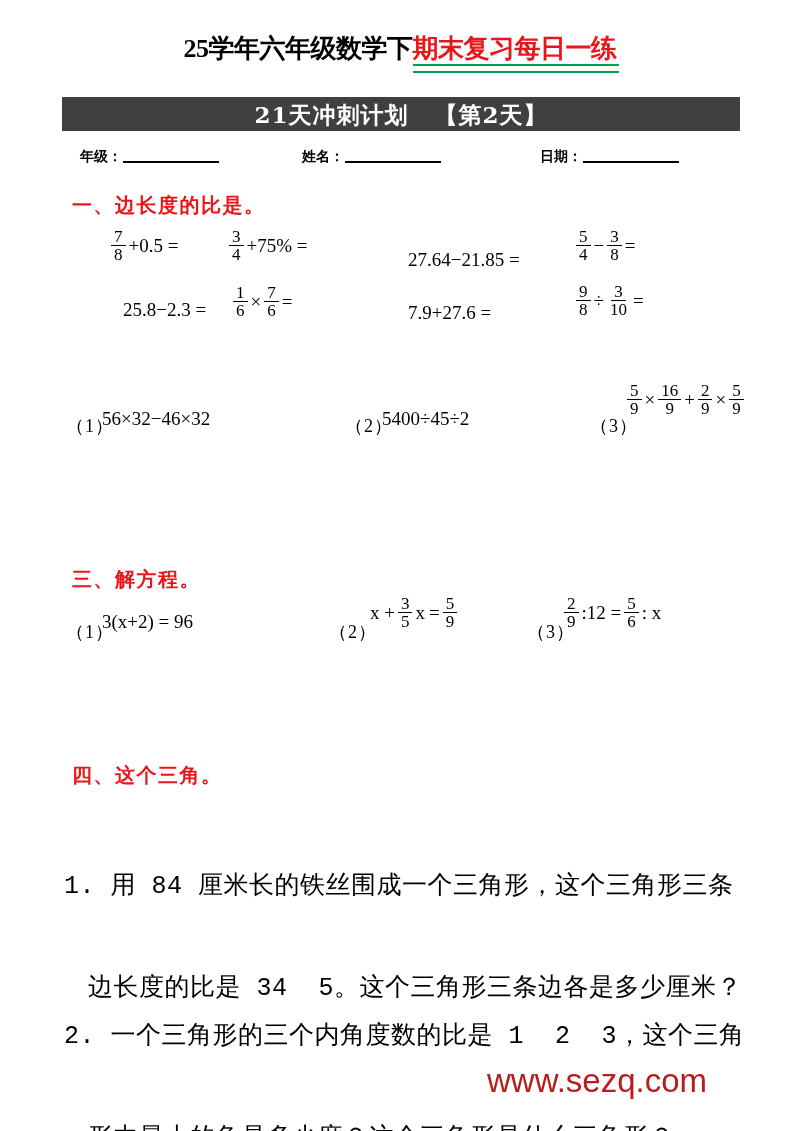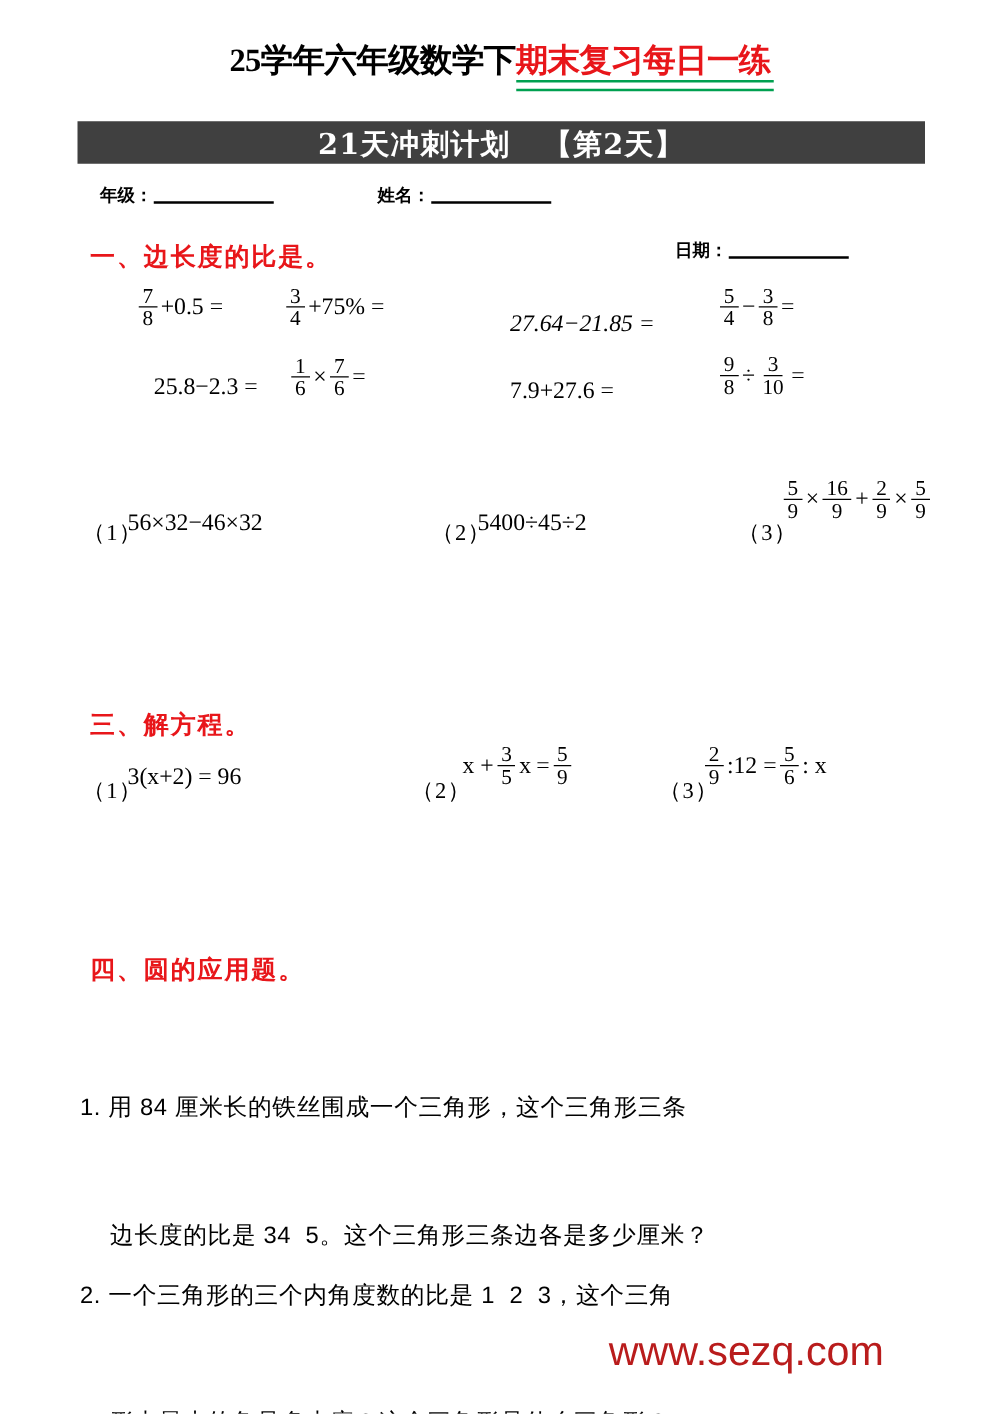--- a/index.html
+++ b/index.html
@@ -91,21 +91,21 @@
   .info-field .blank {
     display: inline-block;
     width: 96px;
     border-bottom: 2px solid #000;
     height: 18px;
     vertical-align: -2px;
     margin-left: 1px;
   }
   .info-f1 { left: 0px; }
   .info-f2 { left: 222px; }
-  .info-f3 { left: 460px; margin-top: 44px; }
+  .info-f3 { left: 460px; }
 
   
   .sec-head {
     position: absolute;
     left: 72px;
     color: #e8161a;
     font-family: "DejaVu Serif", "Liberation Serif", serif;
     font-weight: bold;
     font-size: 20px;
     letter-spacing: 1.5px;
@@ -139,21 +139,21 @@
   .frac .num {
     padding: 0 3px;
     border-bottom: 1.4px solid #000;
   }
   .frac .den { padding: 0 3px; }
   .op { padding: 0 2px; }
 
   
   #e1 { left: 110px; top: 228px; }
   #e2 { left: 228px; top: 228px; }
-  #e3 { left: 408px; top: 250px; font-style: italic; }
+  #e3 { left: 408px; top: 250px; }
   #e4 { left: 575px; top: 228px; }
   #e5 { left: 123px; top: 300px; }
   #e6 { left: 232px; top: 284px; }
   #e7 { left: 408px; top: 303px; justify-content: center; }
   #e8 { left: 575px; top: 283px; }
 
   
   .qnum {
     position: absolute;
     font-family: "Liberation Serif", "DejaVu Serif", serif;
@@ -174,22 +174,22 @@
   #q3n3 { left: 527px; top: 620px; }
   #e12 { left: 102px; top: 612px; }
   #e13 { left: 368px; top: 595px; }
   #e14 { left: 563px; top: 595px; }
 
   
   .wordprob {
     position: absolute;
     left: 64px;
     width: 700px;
-    font-family: Liberation Sans, sans-serif;
-    font-size: 19px;
+    font-family: Liberation Mono, monospace;
+    font-size: 25px;
     line-height: 34px;
     letter-spacing: 0.5px;
     white-space: pre-wrap;
   }
   #wp1 { top: 802px; }
   #wp2 { top: 952px; }
   .wp-line { display: block; }
   .wp-line.indent { padding-left: 24px; }
 
   
@@ -357,21 +357,21 @@
         <span class="den">9</span>
       </span>
       <span class="op">:12 =</span>
       <span class="frac">
         <span class="num">5</span>
         <span class="den">6</span>
       </span>
       <span class="op">: x</span>
   </div>
 
-  <div class="sec-head" id="sec4-head">四、圆的应用题。</div>
+  <div class="sec-head" id="sec4-head">四、这个三角。</div>
 
   <div class="wordprob" id="wp1">
     <span class="wp-line">1. 用 84 厘米长的铁丝围成一个三角形，这个三角形三条</span>
     <span class="wp-line indent">边长度的比是 34  5。这个三角形三条边各是多少厘米？</span>
   </div>
 
   <div class="wordprob" id="wp2">
     <span class="wp-line">2. 一个三角形的三个内角度数的比是 1  2  3，这个三角</span>
     <span class="wp-line indent">形中最大的角是多少度？这个三角形是什么三角形？</span>
   </div>

